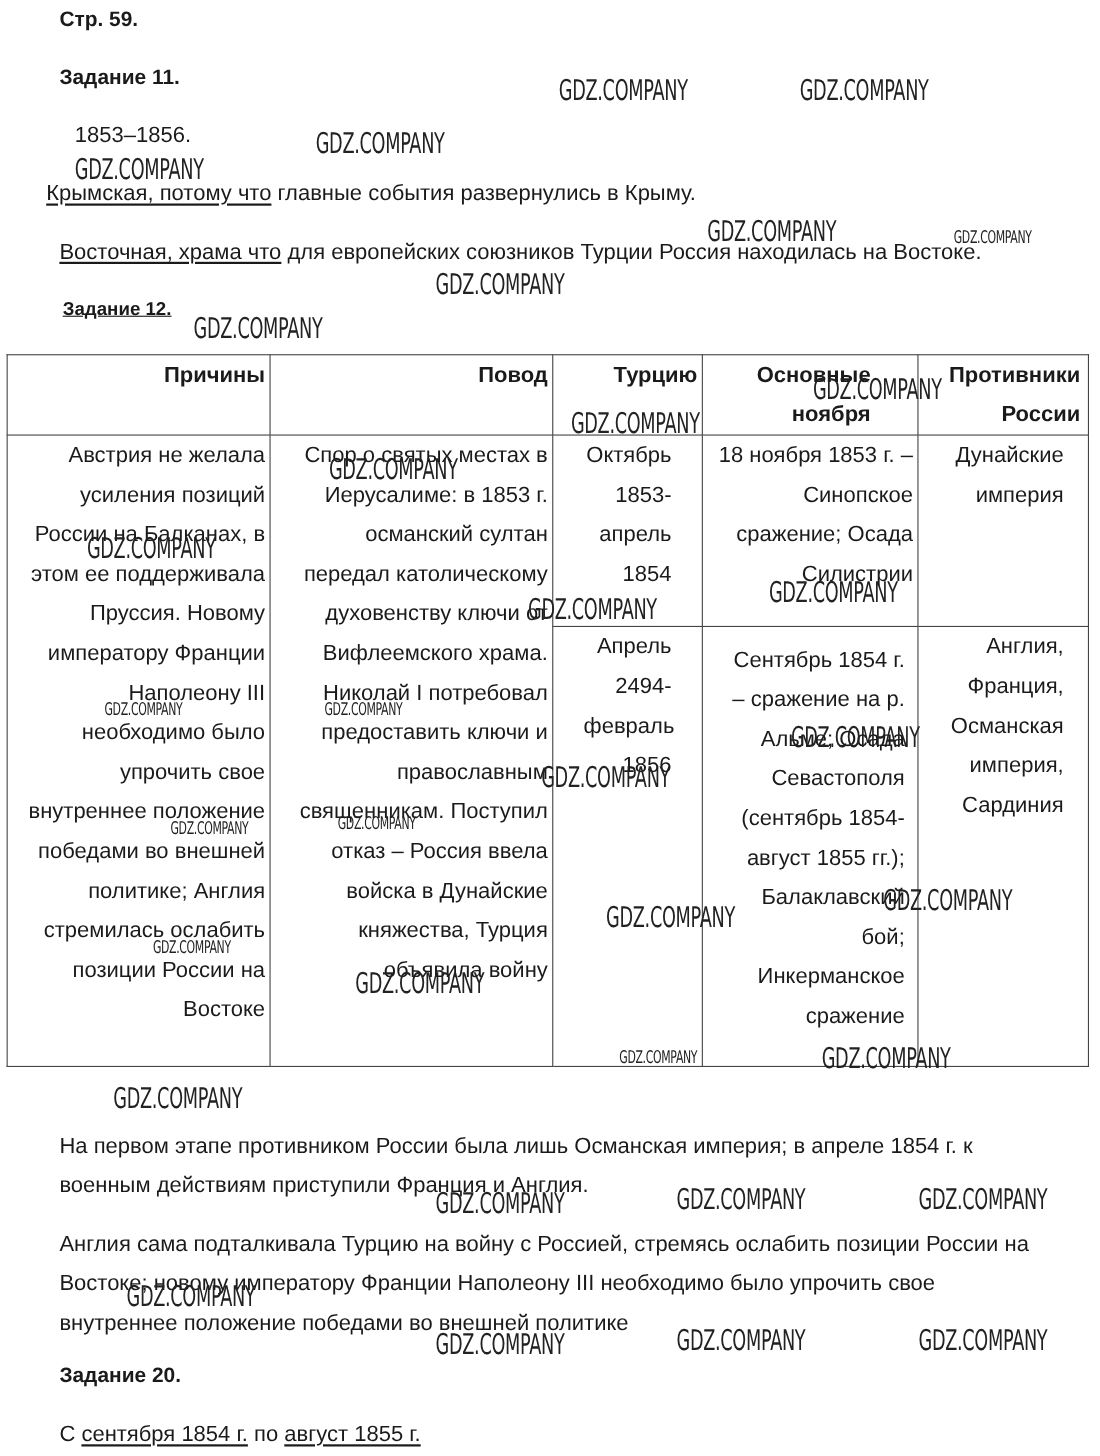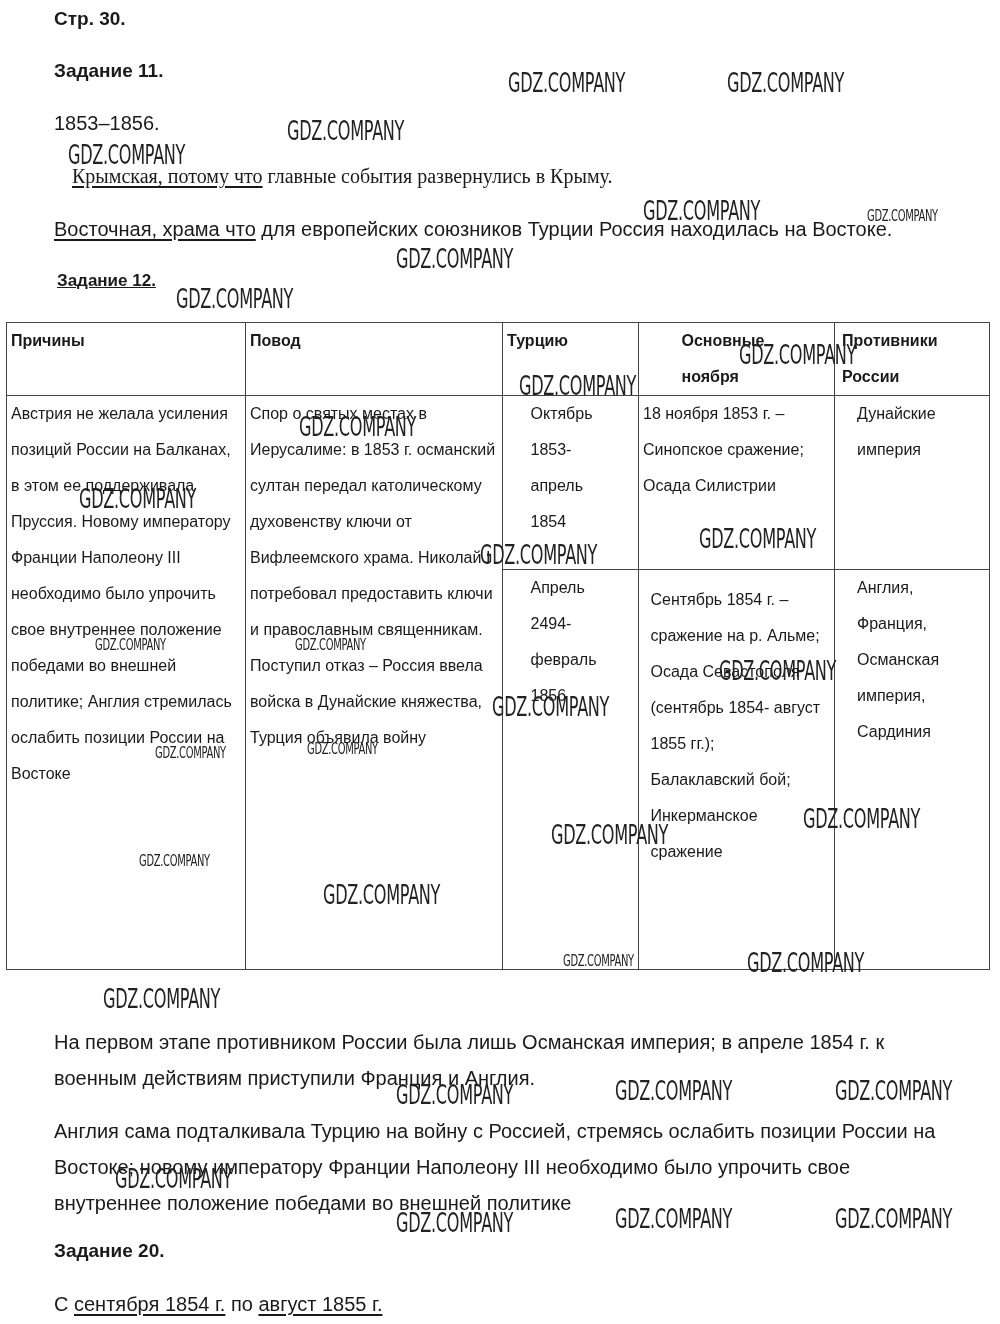--- a/index.html
+++ b/index.html
@@ -4,38 +4,38 @@
 <style>
   html, body { margin: 0; padding: 0; background: #ffffff; }
   body { width: 1000px; height: 1324px; position: relative; overflow: hidden;
          font-family: "Liberation Sans", sans-serif; color: #1a1a1a; }
   .abs { position: absolute; white-space: nowrap; }
   .bold { font-weight: bold; }
   .txt { font-size: 20px; }
   .u { text-decoration: underline; text-underline-offset: 3px; }
   table.main { position: absolute; left: 6px; top: 322px; width: 983px; height: 648px;
                border-collapse: collapse; table-layout: fixed; }
-  table.main td, table.main th { border: 1.5px solid #444; vertical-align: top; text-align: left;
-               font-size: 16px; line-height: 36px; padding: 0 4px; font-weight: normal; }
+  table.main td, table.main th { border: 1.5px solid #444; vertical-align: top; text-align: right;
+               font-size: 20px; line-height: 36px; padding: 0 4px; font-weight: normal; }
   table.main th { font-weight: bold; line-height: 36px; padding-top: 0; }
   .cellp { margin: 0; }
   .wm { position: absolute; white-space: nowrap; font-family: "DejaVu Sans", sans-serif;
         color: #222; transform: scaleX(0.62); transform-origin: left top; letter-spacing: -0.5px;
         pointer-events: none; }
   .wm.l { font-size: 26px; }
   .wm.s { font-size: 16px; }
 </style>
 </head>
 <body>
 
-<div class="abs bold txt" style="left:54px; top:8px; font-size:19px;">Стр. 30.</div>
+<div class="abs bold txt" style="left:54px; top:8px; font-size:19px;">Стр. 59.</div>
 
 <div class="abs bold" style="left:54px; top:60px; font-size:19px;">Задание 11.</div>
-<div class="abs txt" style="left:54px; top:112px;">1853–1856.</div>
-<div class="abs txt" style="left:72px; top:165px;font-family:Liberation Serif, serif;">
+<div class="abs txt" style="left:68px; top:112px;">1853–1856.</div>
+<div class="abs txt" style="left:42px; top:165px;">
   <span class="u">Крымская, потому что</span><span> главные события развернулись в Крыму.</span>
 </div>
 <div class="abs txt" style="left:54px; top:218px;">
   <span class="u">Восточная, храма что</span><span> для европейских союзников Турции Россия находилась на Востоке.</span>
 </div>
 
 <div class="abs bold" style="left:57px; top:271px; font-size:17px;text-decoration:underline;">Задание 12.</div>
 
 <table class="main">
   <colgroup>

